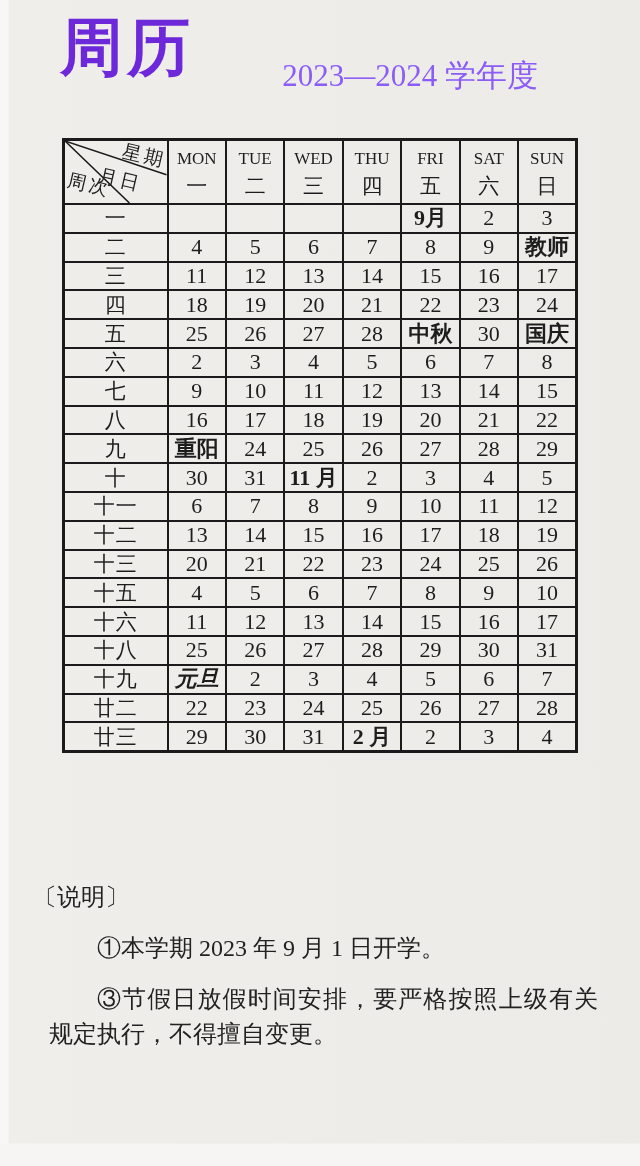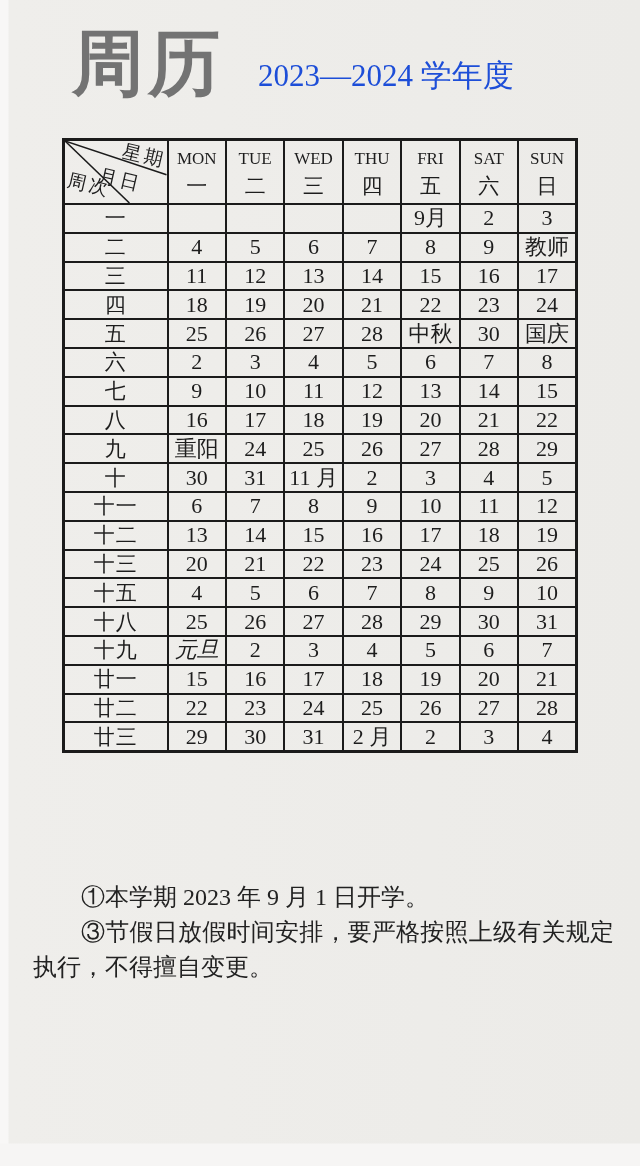--- a/index.html
+++ b/index.html
@@ -16,33 +16,33 @@
       linear-gradient(0deg, #f6f5f4 0, #f6f5f4 22px, rgba(0,0,0,0) 23px),
       linear-gradient(90deg, #f8f7f6 0, #f8f7f6 8px, #efeeeb 9px, #ecebe8 100%);
     position: relative;
   }
   .page { position: absolute; inset: 0; }
 
   
   .main-title {
     position: absolute;
     left: 60px; top: 14px;
-    font-size: 72px;
+    font-size: 63px;
     line-height: 1.08;
     font-weight: 700;
     letter-spacing: 4px;
-    margin: 12px;
-    color: #737373;
+    margin: 0;
+    color: #6d28d9;
   }
   .subtitle-block {
     position: absolute;
     left: 258px; top: 56px;
     width: 280px;
-    text-align: left;
-    color: #1d4ed8;
+    text-align: right;
+    color: #8b5cf6;
   }
   .subtitle-year { font-size: 31px; line-height: 40px; white-space: nowrap; }
   .subtitle-sem  { font-size: 29px; line-height: 36px; letter-spacing: 2px; }
 
   
   table.calendar {
     position: absolute;
     left: 62px; top: 138px;
     width: 516px;
     border-collapse: collapse;
@@ -60,21 +60,21 @@
   thead th { height: 62px; font-weight: 400; }
   .day-en { font-size: 17px; line-height: 28px; }
   .day-cn { font-size: 21px; line-height: 26px; }
   tbody td {
     height: 26.8px;
     font-size: 22px;
     line-height: 26px;
     white-space: nowrap;
   }
   tbody td.week-cell { font-size: 21px; letter-spacing: 1px; }
-  td.bold { font-weight: 400; }
+  td.bold { font-weight: 700; }
   td.italic { font-style: italic; margin-left: 29px; }
 
   
   th.corner { position: relative; padding: 0; }
   .diag { position: absolute; inset: 0; width: 100%; height: 100%; display: block; }
   .diag line { stroke: #1b1b1b; stroke-width: 1.6; }
   .c-lbl {
     position: absolute;
     font-size: 19px;
     letter-spacing: 3px;
@@ -87,21 +87,21 @@
 
   
   .notes {
     position: absolute;
     left: 33px; right: 26px; top: 880px;
     font-size: 24px;
     line-height: 35px;
     color: #222;
   }
   .notes-heading { margin: 0; }
-  .notes p { margin: 0; text-indent: 2em; text-align: justify; }
+  .notes p { margin: 16px; text-indent: 2em; text-align: justify; }
 </style>
 </head>
 <body>
 
 <div class="page">
 
   <h1 class="main-title">周历</h1>
 
   <div class="subtitle-block">
     <div class="subtitle-year">2023—2024 学年度</div>
@@ -296,50 +296,50 @@
           <td class="week-cell">十五</td>
           <td>4</td>
           <td>5</td>
           <td>6</td>
           <td>7</td>
           <td>8</td>
           <td>9</td>
           <td>10</td>
         </tr>
         <tr>
+          <td class="week-cell">十六</td>
+          <td>11</td>
+          <td>12</td>
+          <td>13</td>
+          <td>14</td>
+          <td>15</td>
+          <td>16</td>
+          <td>17</td>
+        </tr>
+        <tr>
           <td class="week-cell">十八</td>
           <td>25</td>
           <td>26</td>
           <td>27</td>
           <td>28</td>
           <td>29</td>
           <td>30</td>
           <td>31</td>
         </tr>
         <tr>
           <td class="week-cell">十九</td>
           <td class="bold italic">元旦</td>
           <td>2</td>
           <td>3</td>
           <td>4</td>
           <td>5</td>
           <td>6</td>
           <td>7</td>
         </tr>
         <tr>
-          <td class="week-cell">廿一</td>
-          <td>15</td>
-          <td>16</td>
-          <td>17</td>
-          <td>18</td>
-          <td>19</td>
-          <td>20</td>
-          <td>21</td>
-        </tr>
-        <tr>
           <td class="week-cell">廿二</td>
           <td>22</td>
           <td>23</td>
           <td>24</td>
           <td>25</td>
           <td>26</td>
           <td>27</td>
           <td>28</td>
         </tr>
         <tr>
@@ -349,17 +349,18 @@
           <td>31</td>
           <td class="bold">2 月</td>
           <td>2</td>
           <td>3</td>
           <td>4</td>
         </tr>
       </tbody>
   </table>
 
   <section class="notes">
+    <div class="notes-heading">〔说明〕</div>
     <p>①本学期 2023 年 9 月 1 日开学。</p>
     <p>③节假日放假时间安排，要严格按照上级有关规定执行，不得擅自变更。</p>
   </section>
 
 </div>
 
 </body></html>

